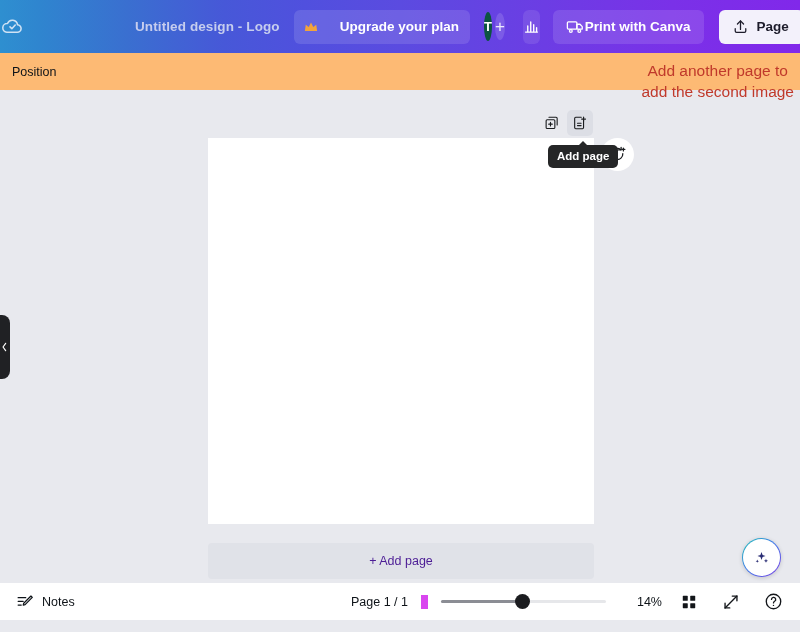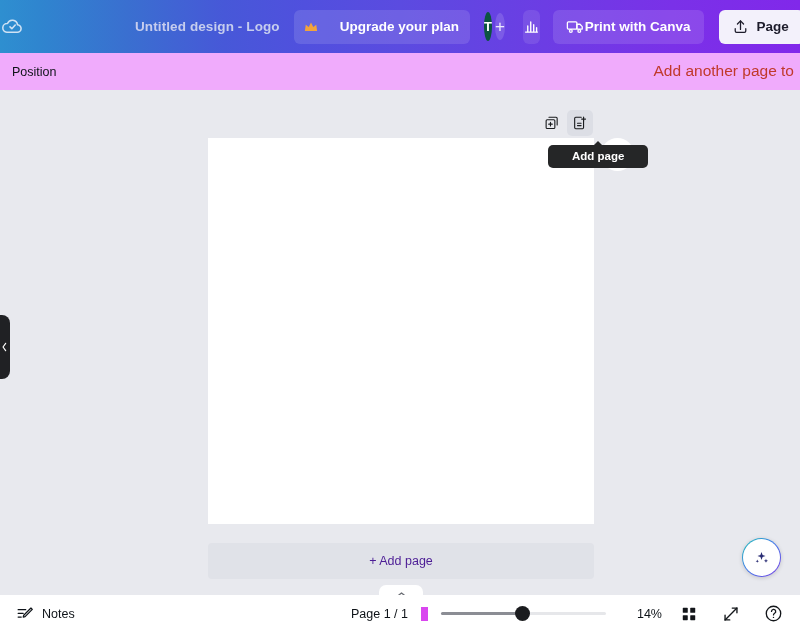--- a/index.html
+++ b/index.html
@@ -85,21 +85,21 @@
     background: #f3f1fb;
     color: #1d1c2b; font-size: 13.5px; font-weight: 600;
     white-space: nowrap;
     cursor: pointer;
   }
 
   
   .posbar {
     position: absolute; top: 53px; left: 0;
     width: 800px; height: 37px;
-    background: #f0abfc;
+    background: #fdba74;
     display: flex; align-items: center;
   }
   .posbar-label {
     margin-left: 12px;
     font-size: 12.5px; font-weight: 400; color: #0e1318;
     cursor: pointer;
   }
 
   
   .stage {
@@ -129,21 +129,21 @@
     display: flex; align-items: center; justify-content: center;
     cursor: pointer;
   }
   .pt-btn.active { background: #dcdee5; }
 
   
   .tooltip {
     position: absolute; top: 55px; left: 548px;
     background: #252627; color: #fff;
     font-size: 11.5px; font-weight: 600;
-    padding: 5px 24px 6px;
+    padding: 5px 9px 6px;
     border-radius: 5px;
     white-space: nowrap;
     z-index: 30;
   }
   .tooltip::after {
     content: ""; position: absolute;
     top: -4px; left: 50%; margin-left: -4px;
     border-left: 4px solid transparent;
     border-right: 4px solid transparent;
     border-bottom: 4px solid #252627;
@@ -209,21 +209,21 @@
       linear-gradient(#fff,#fff) padding-box,
       linear-gradient(135deg,#20c4b4 0%, #3f7ce8 45%, #7b3fe4 100%) border-box;
     border: 1.6px solid transparent;
     display: flex; align-items: center; justify-content: center;
     box-shadow: 0 1px 4px rgba(0,0,0,0.16);
     cursor: pointer;
   }
 
   
   .bottombar {
-    position: absolute; bottom: 0; left: 0;
+    position: absolute; bottom: 12px; left: 0;
     width: 800px; height: 37px;
     background: #fff;
     display: flex; align-items: center;
   }
   .bb-notes {
     display: flex; align-items: center; gap: 8px;
     margin-left: 16px;
     font-size: 12.5px; font-weight: 400; color: #0e1318;
     cursor: pointer;
   }
@@ -342,20 +342,21 @@
   </div>
 
   <div class="posbar">
     <div class="posbar-label">Position</div>
   </div>
 
   <div class="stage">
 
     <div class="annotation">
       <div>Add another page to</div>
+      <div>add the second image</div>
     </div>
 
     <div class="page-tools">
       <div class="pt-btn">
         <span>
           <svg class="ic" width="16" height="16" viewBox="0 0 18 18" fill="none" stroke="#1a1c1f" stroke-width="1.25" stroke-linecap="round" stroke-linejoin="round">
             <path d="M5.6 2.6h8a1.2 1.2 0 0 1 1.2 1.2v7.4"></path>
             <rect x="2.4" y="5.4" width="9.8" height="9.8" rx="1.2"></rect>
             <path d="M7.3 8.3v4"></path>
             <path d="M5.3 10.3h4"></path>

